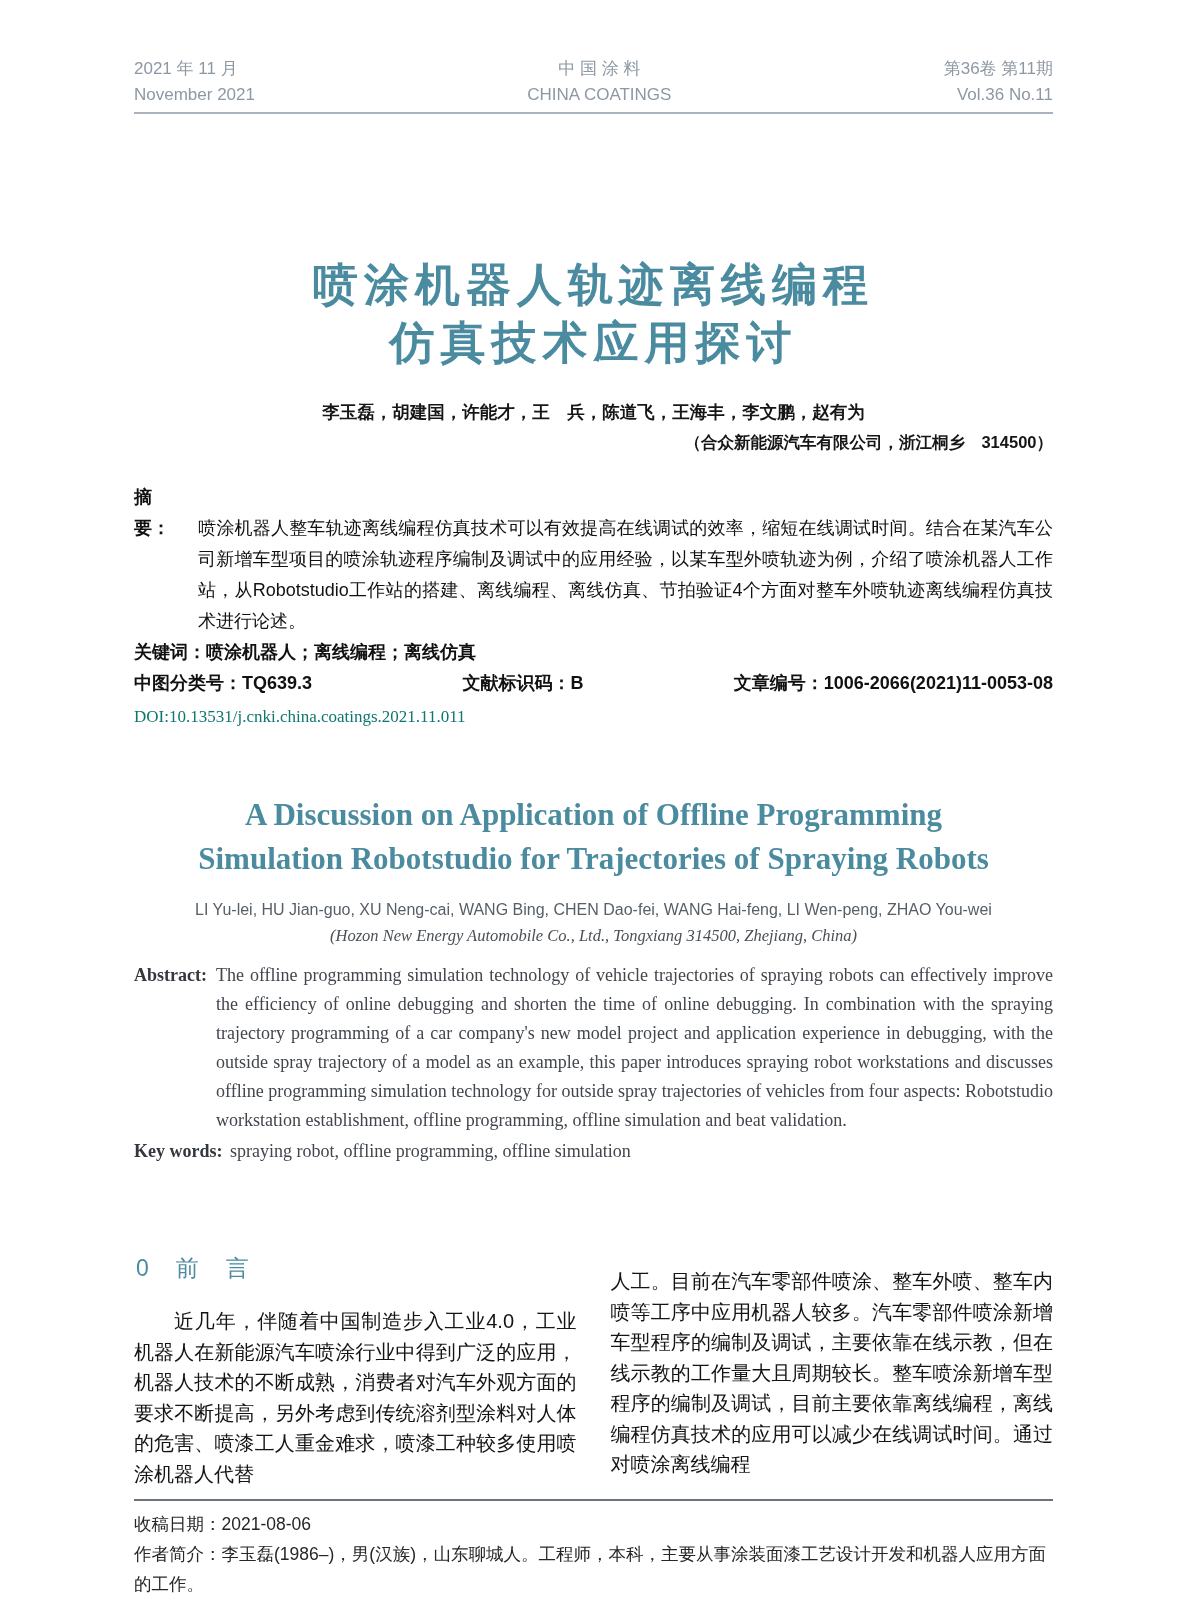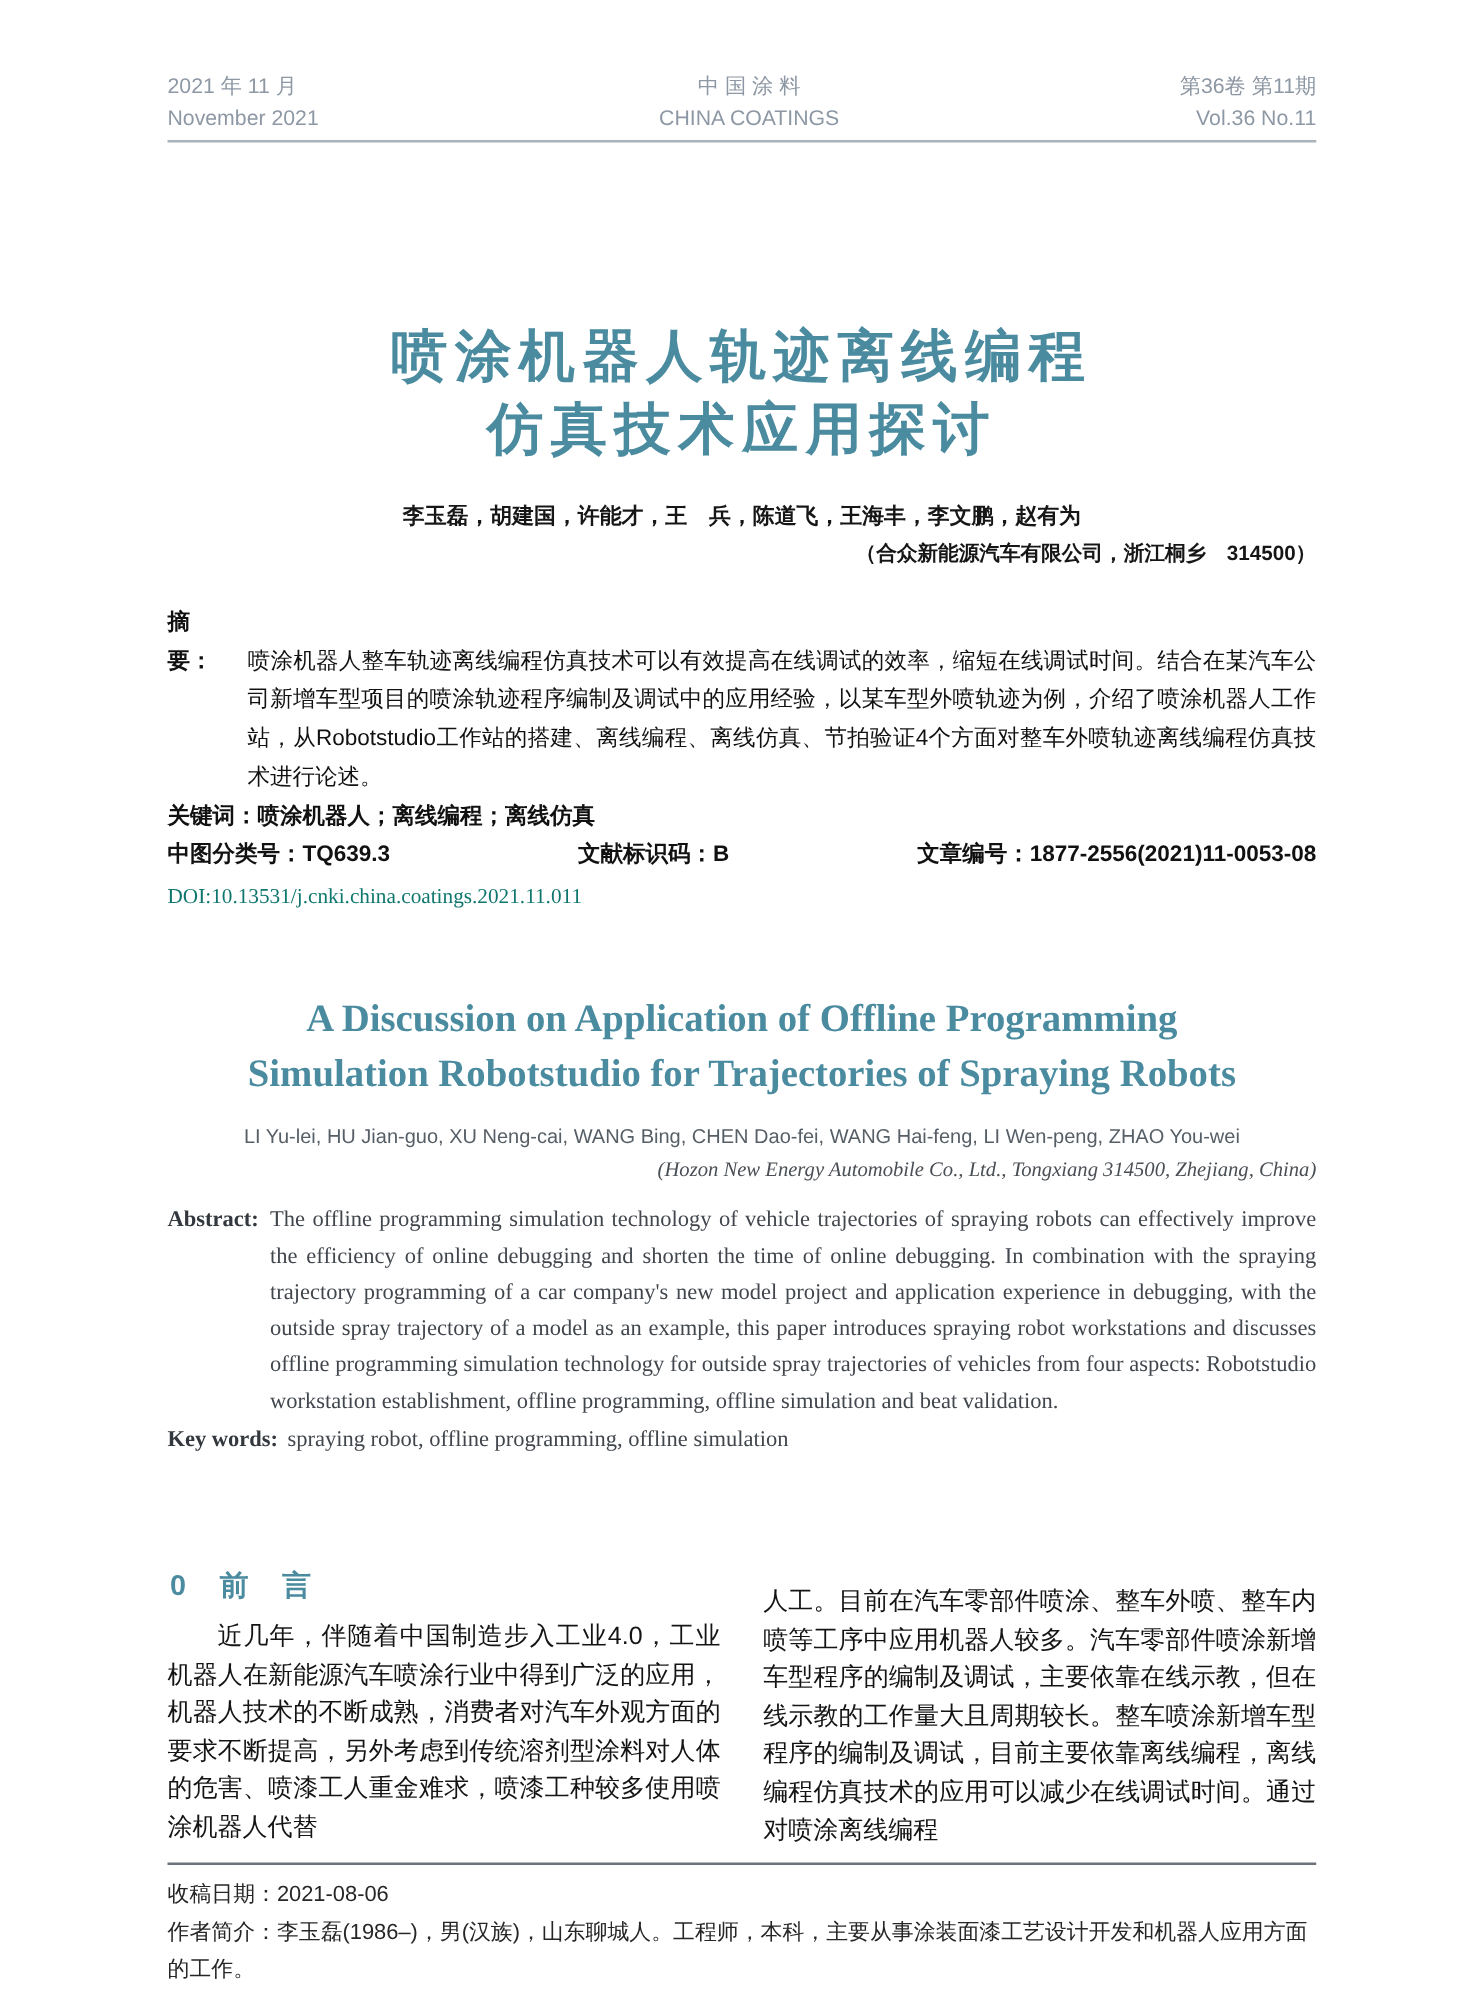--- a/index.html
+++ b/index.html
@@ -60,21 +60,21 @@
 
   
   .en-title{
     margin-top:62px;text-align:center;color:var(--accent-teal);
     font-family:"Liberation Serif","DejaVu Serif",serif;
     font-size:31px;line-height:44px;font-weight:bold;
   }
   .en-title .t-line{display:block;}
   .en-authors{margin-top:18px;text-align:center;font-size:16px;line-height:22px;color:#565e66;}
   .en-affil{
-    margin-top:4px;text-align:right;
+    margin-top:4px;text-align:center;
     font-family:"Liberation Serif","DejaVu Serif",serif;
     font-style:italic;font-size:16.5px;line-height:22px;color:#4a4f55;
   }
   .abstract-en{
     margin-top:14px;font-family:"Liberation Serif","DejaVu Serif",serif;
     font-size:18px;line-height:29px;color:#41464d;
     padding-left:82px;text-indent:-82px;
   }
   .abstract-en .h-label{width:82px;color:#33383e;}
   .keywords-en{
@@ -82,21 +82,21 @@
     font-size:18px;line-height:29px;color:#41464d;
     padding-left:96px;text-indent:-96px;text-align:left;
   }
   .keywords-en .h-label{width:96px;color:#33383e;}
 
   
   .columns{margin-top:86px;display:flex;gap:34px;}
   .col{flex:1;min-width:0;}
   .sec-heading{
     color:var(--accent-teal);font-size:23px;line-height:32px;
-    font-weight:bold;margin:0 0 10px 2px;letter-spacing:2px;
+    font-weight:normal;margin:0 0 22px 2px;letter-spacing:2px;
   }
   .body-par{
     font-size:20px;line-height:30.5px;text-align:justify;color:#141414;
   }
   .indent{text-indent:2em;}
   .col-right{padding-top:14px;}
 
   
   .footnote{
     margin-top:10px;border-top:2px solid #6d737a;padding-top:8px;
@@ -135,21 +135,21 @@
     <span class="h-label">摘　要：</span><span>喷涂机器人整车轨迹离线编程仿真技术可以有效提高在线调试的效率，缩短在线调试时间。结合在某汽车公司新增车型项目的喷涂轨迹程序编制及调试中的应用经验，以某车型外喷轨迹为例，介绍了喷涂机器人工作站，从Robotstudio工作站的搭建、离线编程、离线仿真、节拍验证4个方面对整车外喷轨迹离线编程仿真技术进行论述。</span>
   </section>
 
   <div class="keywords-cn hang">
     <span class="h-label">关键词：</span><span>喷涂机器人；离线编程；离线仿真</span>
   </div>
 
   <div class="meta-row">
     <span>中图分类号：TQ639.3</span>
     <span>文献标识码：B</span>
-    <span>文章编号：1877-2556(2021)11-0053-08</span>
+    <span>文章编号：1006-2066(2021)11-0053-08</span>
   </div>
 
   <div class="doi">DOI:10.13531/j.cnki.china.coatings.2021.11.011</div>
 
   <h2 class="en-title">
     <span class="t-line">A Discussion on Application of Offline Programming</span>
     <span class="t-line">Simulation Robotstudio for Trajectories of Spraying Robots</span>
   </h2>
 
   <div class="en-authors">LI Yu-lei, HU Jian-guo, XU Neng-cai, WANG Bing, CHEN Dao-fei, WANG Hai-feng, LI Wen-peng, ZHAO You-wei</div>

